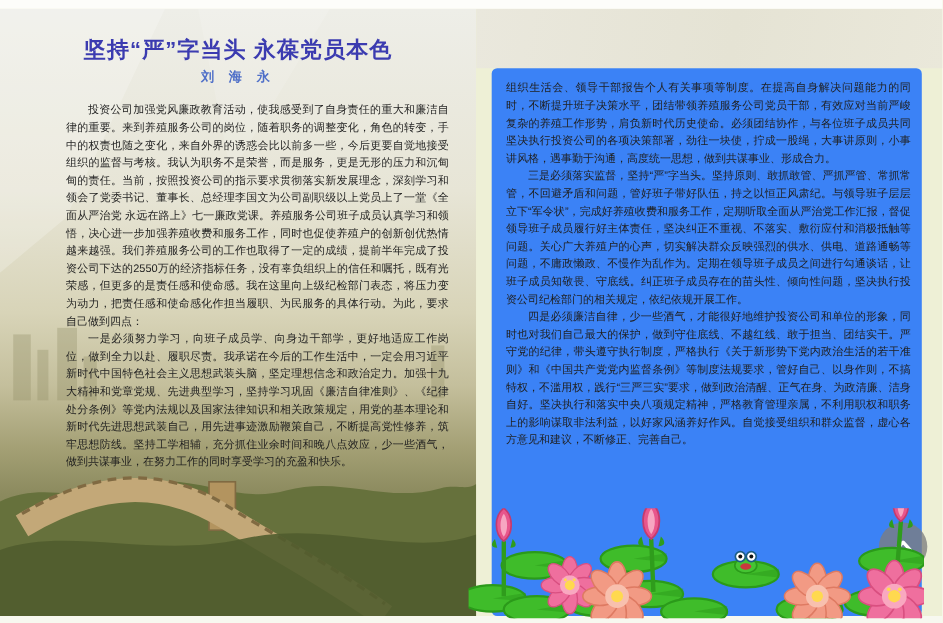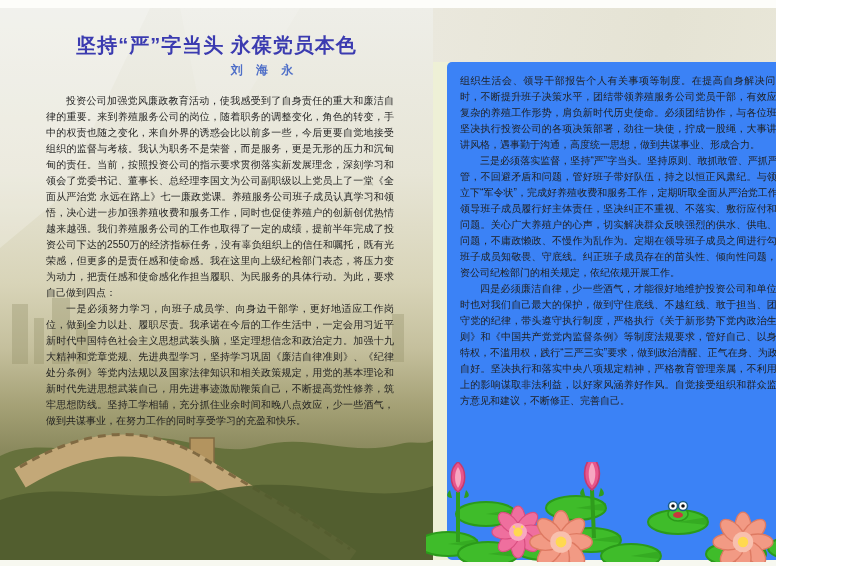--- a/index.html
+++ b/index.html
@@ -1,17 +1,17 @@
 <!DOCTYPE html>
 <html><head>
 <meta charset="utf-8">
 <style>
   html,body{margin:0;padding:0;background:#ffffff;}
   .stage{
-    position:relative;width:776px;height:566px;overflow:hidden;
+    position:relative;width:857px;height:566px;overflow:hidden;
     background:#eef0d6;
     font-family:"Liberation Sans","DejaVu Sans",sans-serif;
     text-decoration:underline;
   }
   .top-strip{position:absolute;left:0;top:0;width:857px;height:8px;background:#fdfdfa;}
   .bottom-strip{position:absolute;left:0;top:560px;width:857px;height:6px;background:#f7f8f0;}
   .top-shade{position:absolute;left:433px;top:8px;width:424px;height:54px;
     background:linear-gradient(100deg,#eae8dd 0%,#e5e3d4 55%,#eae8da 100%);}
   
   .page-left{position:absolute;left:0;top:8px;width:433px;height:552px;overflow:hidden;}
@@ -20,21 +20,21 @@
     position:absolute;left:0;top:24px;width:433px;margin:0;text-align:center;
     font-size:20px;font-weight:bold;letter-spacing:1px;
   }
   .page-author{
     position:absolute;left:0;top:54px;width:433px;text-align:center;
     font-size:12px;letter-spacing:5px;font-weight:bold;
   }
   .body-text p{margin:0;text-indent:2em;text-align:justify;}
   .body-text p.no-indent{text-indent:0;}
   .left-text{
-    position:absolute;left:46px;top:85px;width:348px;
+    position:absolute;left:60px;top:85px;width:348px;
     font-size:10px;line-height:16px;color:#1f1f1f;
   }
   
   .page-right{
     position:absolute;left:447px;top:62px;width:391px;height:498px;
     background:#3b82f6;border-radius:5px;z-index:2;
   }
   .right-text{
     position:absolute;left:13px;top:11px;width:368px;
     font-size:10px;line-height:16px;color:#1f1f1f;
@@ -78,21 +78,21 @@
         <rect x="392" y="306" width="12" height="48"></rect>
       </g>
       <path d="M0,448 C40,428 80,452 120,436 C170,416 210,452 260,438 C310,424 350,450 400,436 C415,432 425,438 433,432 L433,552 L0,552 Z" fill="#66713c"></path>
       <rect x="190" y="430" width="24" height="44" fill="#b3945f" stroke="#806a42" stroke-width="1.5"></rect>
       <path d="M20,470 C90,428 150,428 205,462 C250,490 300,516 350,552" fill="none" stroke="#c3a878" stroke-width="22"></path>
       <path d="M20,459 C90,417 150,417 205,451 C250,479 300,505 350,541" fill="none" stroke="#806a42" stroke-width="3" stroke-dasharray="8 6"></path>
       <path d="M0,492 C60,470 140,500 220,482 C300,464 370,500 433,478 L433,552 L0,552 Z" fill="#505c2e" opacity="0.9"></path>
     </svg>
 
     <h1 class="page-title" style="color:#3b3bb0;">坚持“严”字当头 永葆党员本色</h1>
-    <div class="page-author" style="color:#4f6fc8;padding-left:48px;">刘 海 永</div>
+    <div class="page-author" style="color:#4f6fc8;">刘 海 永</div>
 
     <div class="body-text left-text">
       <p>投资公司加强党风廉政教育活动，使我感受到了自身责任的重大和廉洁自律的重要。来到养殖服务公司的岗位，随着职务的调整变化，角色的转变，手中的权责也随之变化，来自外界的诱惑会比以前多一些，今后更要自觉地接受组织的监督与考核。我认为职务不是荣誉，而是服务，更是无形的压力和沉甸甸的责任。当前，按照投资公司的指示要求贯彻落实新发展理念，深刻学习和领会了党委书记、董事长、总经理李国文为公司副职级以上党员上了一堂《全面从严治党 永远在路上》七一廉政党课。养殖服务公司班子成员认真学习和领悟，决心进一步加强养殖收费和服务工作，同时也促使养殖户的创新创优热情越来越强。我们养殖服务公司的工作也取得了一定的成绩，提前半年完成了投资公司下达的2550万的经济指标任务，没有辜负组织上的信任和嘱托，既有光荣感，但更多的是责任感和使命感。我在这里向上级纪检部门表态，将压力变为动力，把责任感和使命感化作担当履职、为民服务的具体行动。为此，要求自己做到四点：</p>
       <p>一是必须努力学习，向班子成员学、向身边干部学，更好地适应工作岗位，做到全力以赴、履职尽责。我承诺在今后的工作生活中，一定会用习近平新时代中国特色社会主义思想武装头脑，坚定理想信念和政治定力。加强十九大精神和党章党规、先进典型学习，坚持学习巩固《廉洁自律准则》、《纪律处分条例》等党内法规以及国家法律知识和相关政策规定，用党的基本理论和新时代先进思想武装自己，用先进事迹激励鞭策自己，不断提高党性修养，筑牢思想防线。坚持工学相辅，充分抓住业余时间和晚八点效应，少一些酒气，做到共谋事业，在努力工作的同时享受学习的充盈和快乐。</p>
     </div>
   </div>
 
   <div class="page-right">
     <div class="body-text right-text">
       <p class="no-indent">组织生活会、领导干部报告个人有关事项等制度。在提高自身解决问题能力的同时，不断提升班子决策水平，团结带领养殖服务公司党员干部，有效应对当前严峻复杂的养殖工作形势，肩负新时代历史使命。必须团结协作，与各位班子成员共同坚决执行投资公司的各项决策部署，劲往一块使，拧成一股绳，大事讲原则，小事讲风格，遇事勤于沟通，高度统一思想，做到共谋事业、形成合力。</p>

